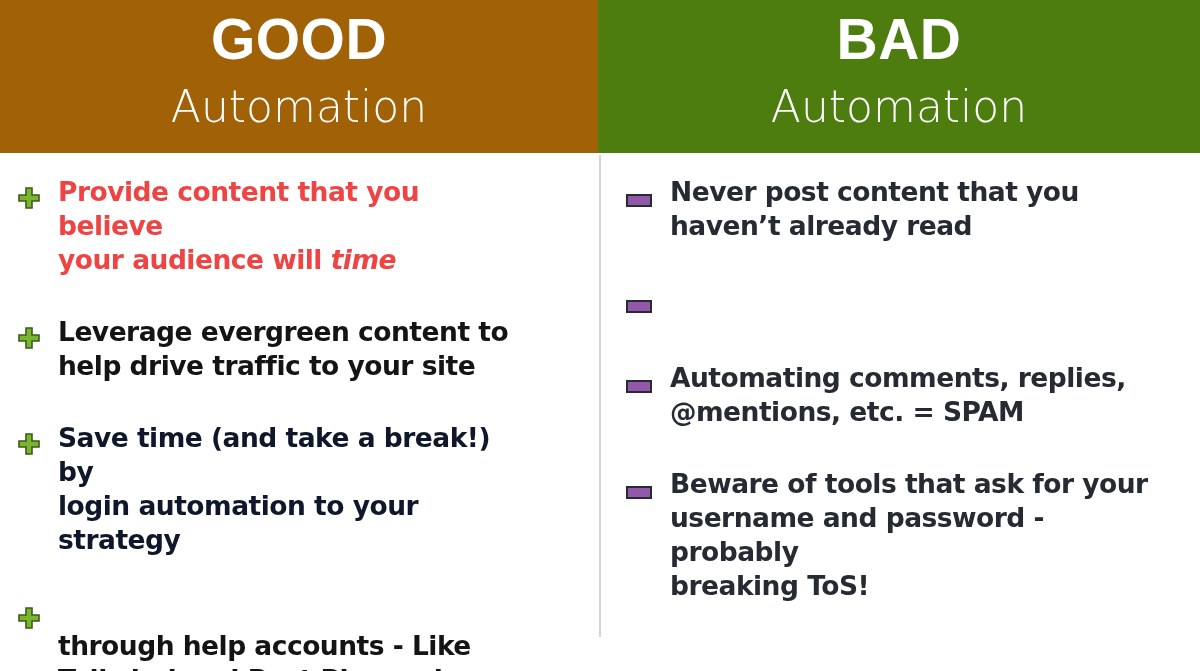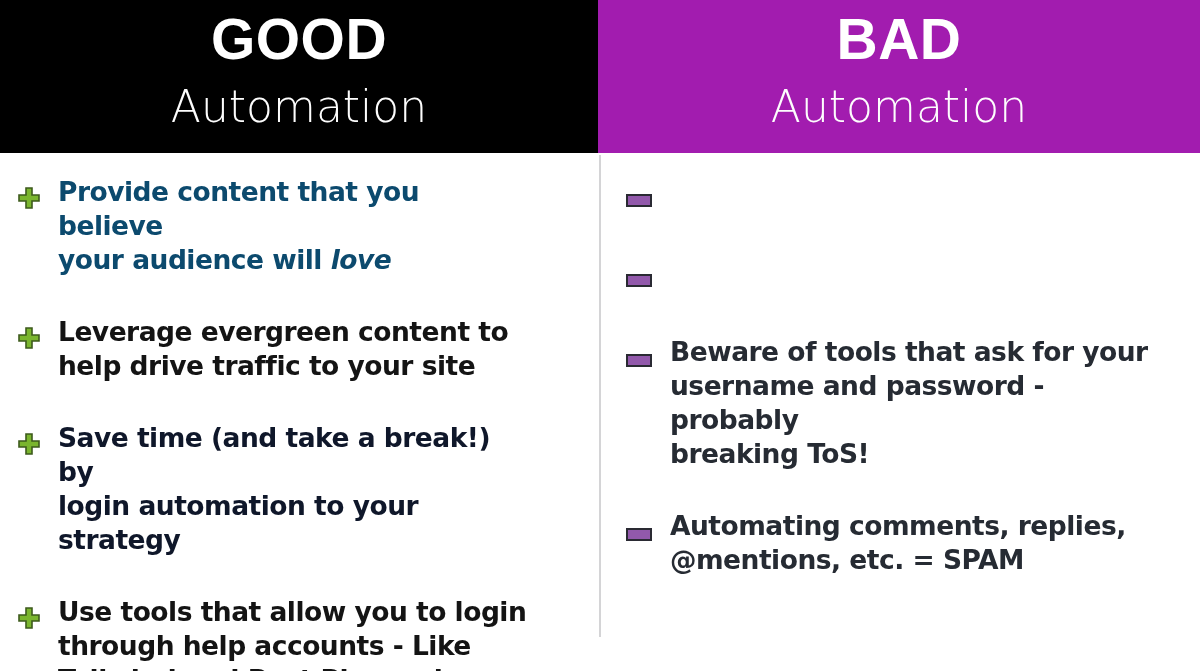--- a/index.html
+++ b/index.html
@@ -140,45 +140,45 @@
     font-style: italic;
   }
 </style>
 </head>
 <body>
 
 <div class="infographic">
 
   <div class="header-row">
 
-    <div class="header-cell header-good" style="background: #000000;">
+    <div class="header-cell header-good" style="background: #a16207;">
       <div class="header-title">GOOD</div>
       <div class="header-sub">Automation</div>
     </div>
 
-    <div class="header-cell header-bad" style="background: #a21caf;">
+    <div class="header-cell header-bad" style="background: #4d7c0f;">
       <div class="header-title">BAD</div>
       <div class="header-sub">Automation</div>
     </div>
 
   </div>
 
   <div class="body-row">
 
     <div class="divider" style="background: rgb(212, 212, 214);"></div>
 
     <div class="column col-good">
       <ul class="bullet-list">
           <li class="bullet-item">
             <span class="marker">
               <svg width="24" height="24" viewBox="0 0 24 24" aria-hidden="true">
                 <path d="M9 2 H15 V9 H22 V15 H15 V22 H9 V15 H2 V9 H9 Z" fill="#7ab52e" stroke="#3d5a1c" stroke-width="1.6" stroke-linejoin="miter"></path>
               </svg>
             </span>
-            <span class="bullet-text" style="color: #0c4a6e;"><span>Provide content that you believe</span><br><span>your audience will </span><em>love</em></span>
+            <span class="bullet-text" style="color: #ef4444;"><span>Provide content that you believe</span><br><span>your audience will </span><em>time</em></span>
           </li>
           <li class="bullet-item">
             <span class="marker">
               <svg width="24" height="24" viewBox="0 0 24 24" aria-hidden="true">
                 <path d="M9 2 H15 V9 H22 V15 H15 V22 H9 V15 H2 V9 H9 Z" fill="#7ab52e" stroke="#3d5a1c" stroke-width="1.6" stroke-linejoin="miter"></path>
               </svg>
             </span>
             <span class="bullet-text" style="color: rgb(20, 20, 20);"><span>Leverage evergreen content to</span><br><span>help drive traffic to your site</span></span>
           </li>
           <li class="bullet-item">
@@ -188,57 +188,57 @@
               </svg>
             </span>
             <span class="bullet-text" style="color: #0f172a;"><span>Save time (and take a break!) by</span><br><span>login automation to your strategy</span></span>
           </li>
           <li class="bullet-item">
             <span class="marker">
               <svg width="24" height="24" viewBox="0 0 24 24" aria-hidden="true">
                 <path d="M9 2 H15 V9 H22 V15 H15 V22 H9 V15 H2 V9 H9 Z" fill="#7ab52e" stroke="#3d5a1c" stroke-width="1.6" stroke-linejoin="miter"></path>
               </svg>
             </span>
-            <span class="bullet-text" style="color: rgb(20, 20, 20);"><span>Use tools that allow you to login</span><br><span>through help accounts - Like</span><br><span>Tailwind and Post Planner!</span></span>
+            <span class="bullet-text" style="color: rgb(20, 20, 20);"><br><span>through help accounts - Like</span><br><span>Tailwind and Post Planner!</span></span>
           </li>
         </ul>
     </div>
 
     <div class="column col-bad">
       <ul class="bullet-list">
           <li class="bullet-item">
             <span class="marker">
               <svg width="26" height="13" viewBox="0 0 26 13" aria-hidden="true">
                 <rect x="1" y="1" width="24" height="11" fill="#9259ab" stroke="#2a2a33" stroke-width="2"></rect>
               </svg>
             </span>
+            <span class="bullet-text" style="color: rgb(38, 43, 51);"><span>Never post content that you</span><br><span>haven’t already read</span></span>
+          </li>
+          <li class="bullet-item">
+            <span class="marker">
+              <svg width="26" height="13" viewBox="0 0 26 13" aria-hidden="true">
+                <rect x="1" y="1" width="24" height="11" fill="#9259ab" stroke="#2a2a33" stroke-width="2"></rect>
+              </svg>
+            </span>
             <span class="bullet-text" style="color: rgb(38, 43, 51);"><br></span>
           </li>
           <li class="bullet-item">
             <span class="marker">
               <svg width="26" height="13" viewBox="0 0 26 13" aria-hidden="true">
                 <rect x="1" y="1" width="24" height="11" fill="#9259ab" stroke="#2a2a33" stroke-width="2"></rect>
               </svg>
             </span>
-            <span class="bullet-text" style="color: rgb(38, 43, 51);"><br></span>
+            <span class="bullet-text" style="color: rgb(38, 43, 51);"><span>Automating comments, replies,</span><br><span>@mentions, etc. = SPAM</span></span>
           </li>
           <li class="bullet-item">
             <span class="marker">
               <svg width="26" height="13" viewBox="0 0 26 13" aria-hidden="true">
                 <rect x="1" y="1" width="24" height="11" fill="#9259ab" stroke="#2a2a33" stroke-width="2"></rect>
               </svg>
             </span>
             <span class="bullet-text" style="color: rgb(38, 43, 51);"><span>Beware of tools that ask for your</span><br><span>username and password - probably</span><br><span>breaking ToS!</span></span>
           </li>
-          <li class="bullet-item">
-            <span class="marker">
-              <svg width="26" height="13" viewBox="0 0 26 13" aria-hidden="true">
-                <rect x="1" y="1" width="24" height="11" fill="#9259ab" stroke="#2a2a33" stroke-width="2"></rect>
-              </svg>
-            </span>
-            <span class="bullet-text" style="color: rgb(38, 43, 51);"><span>Automating comments, replies,</span><br><span>@mentions, etc. = SPAM</span></span>
-          </li>
         </ul>
     </div>
 
   </div>
 
 </div>
 
 </body></html>

